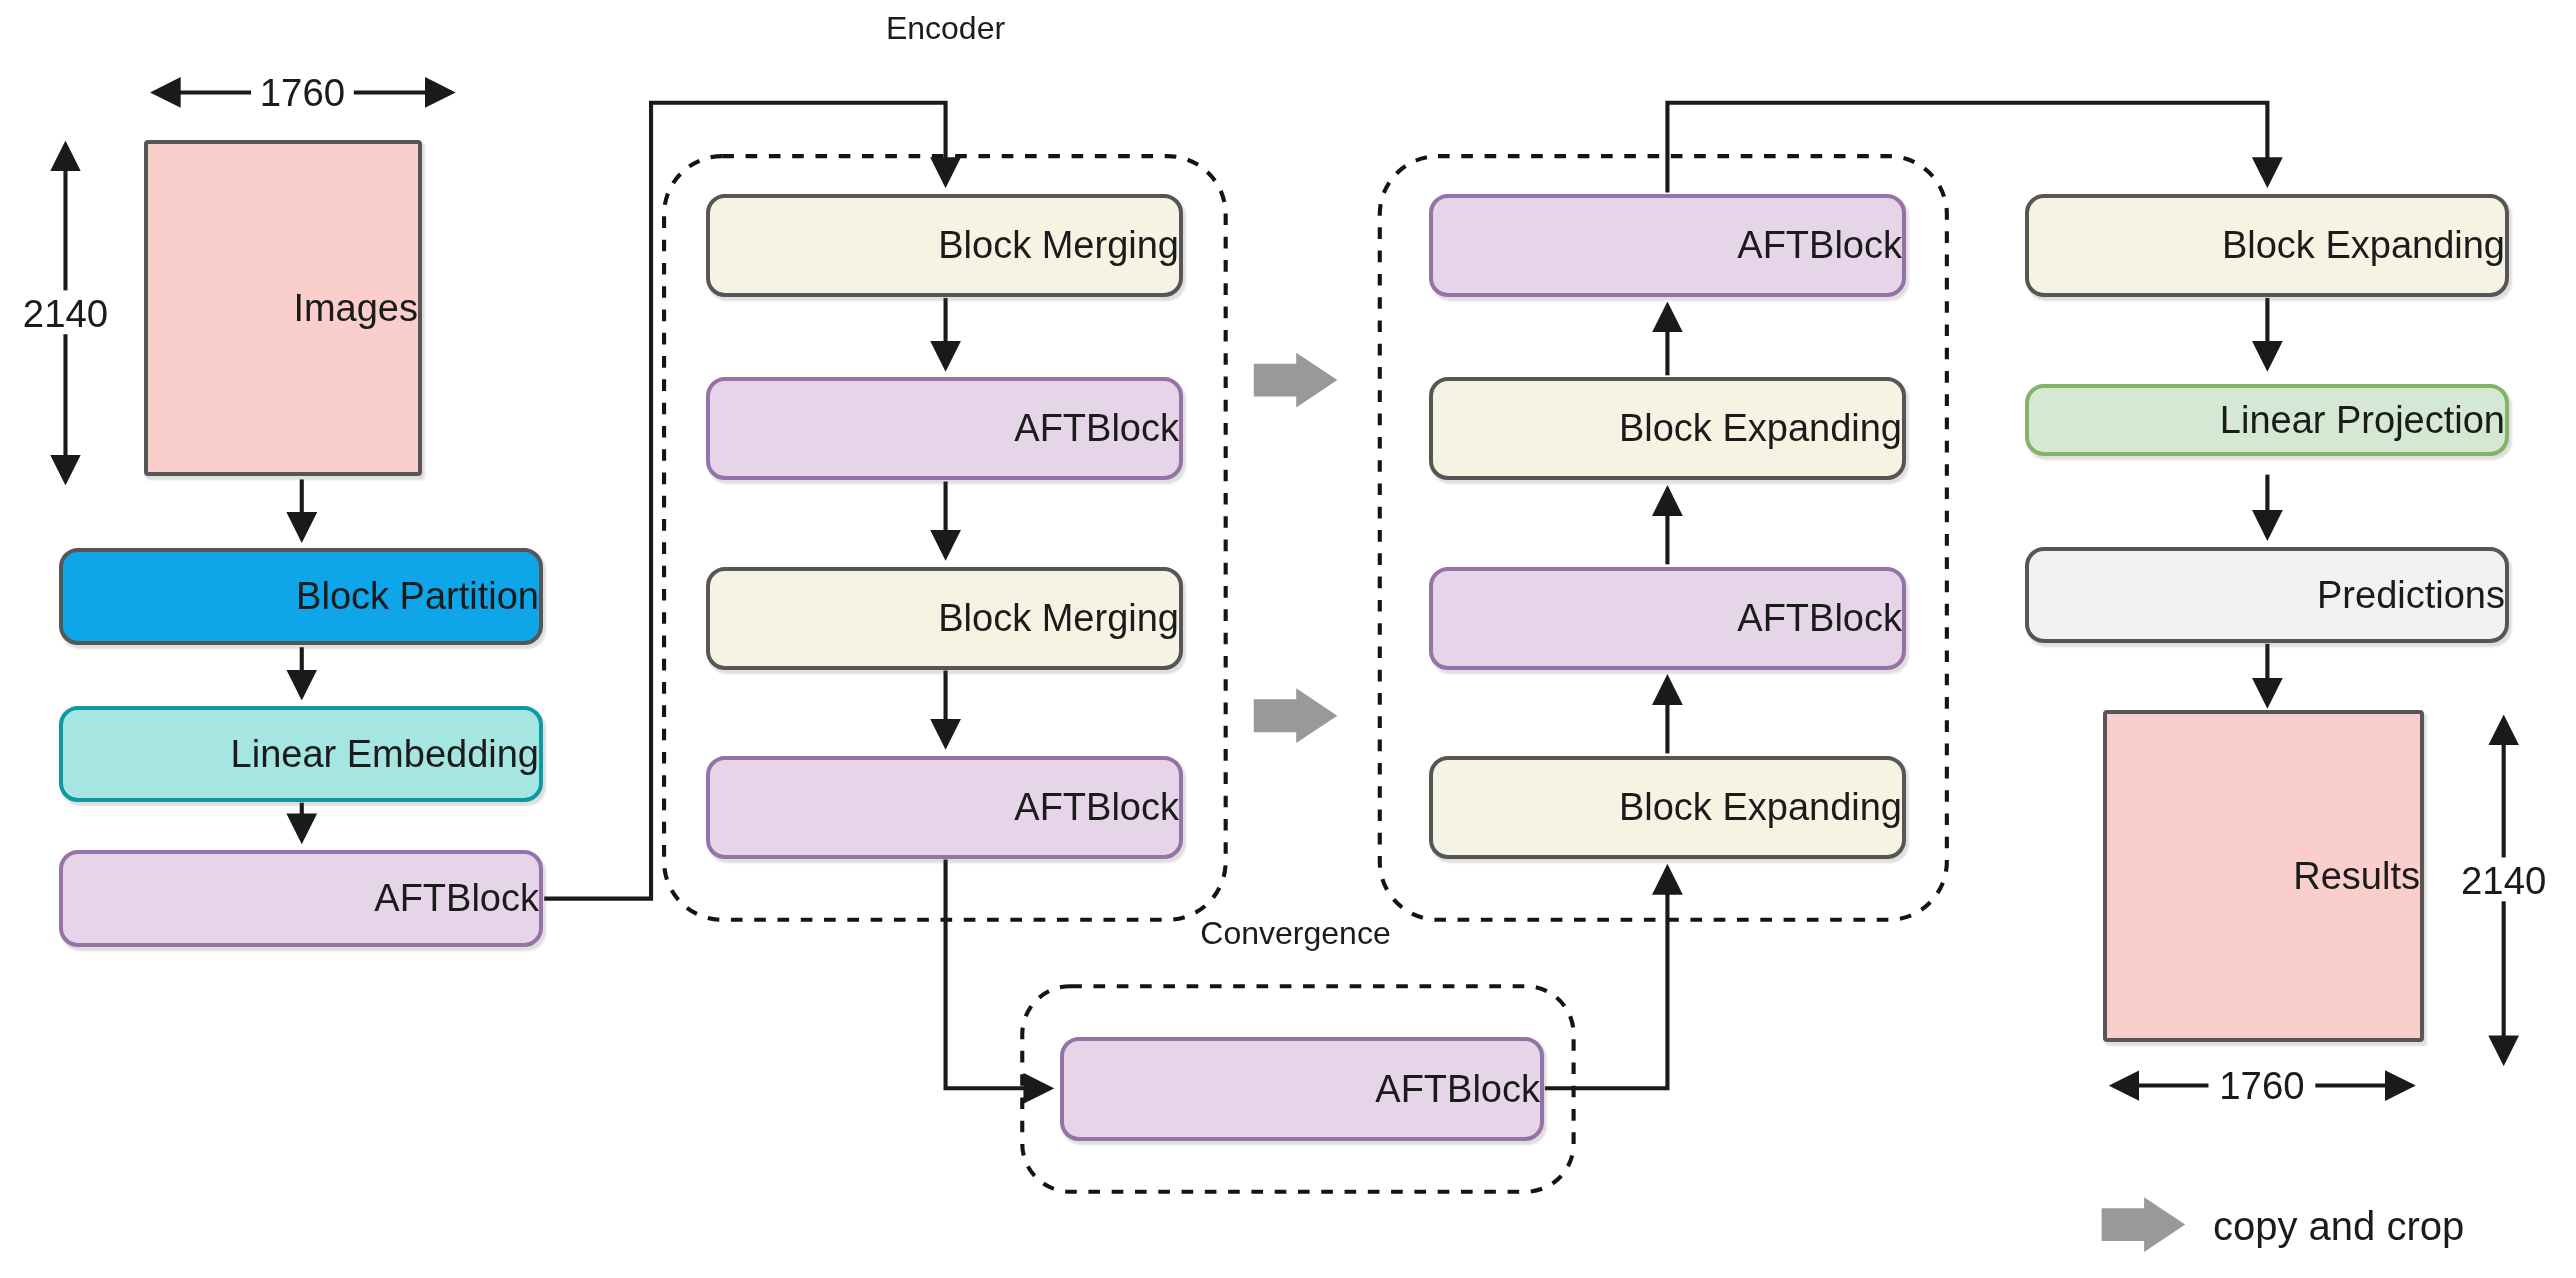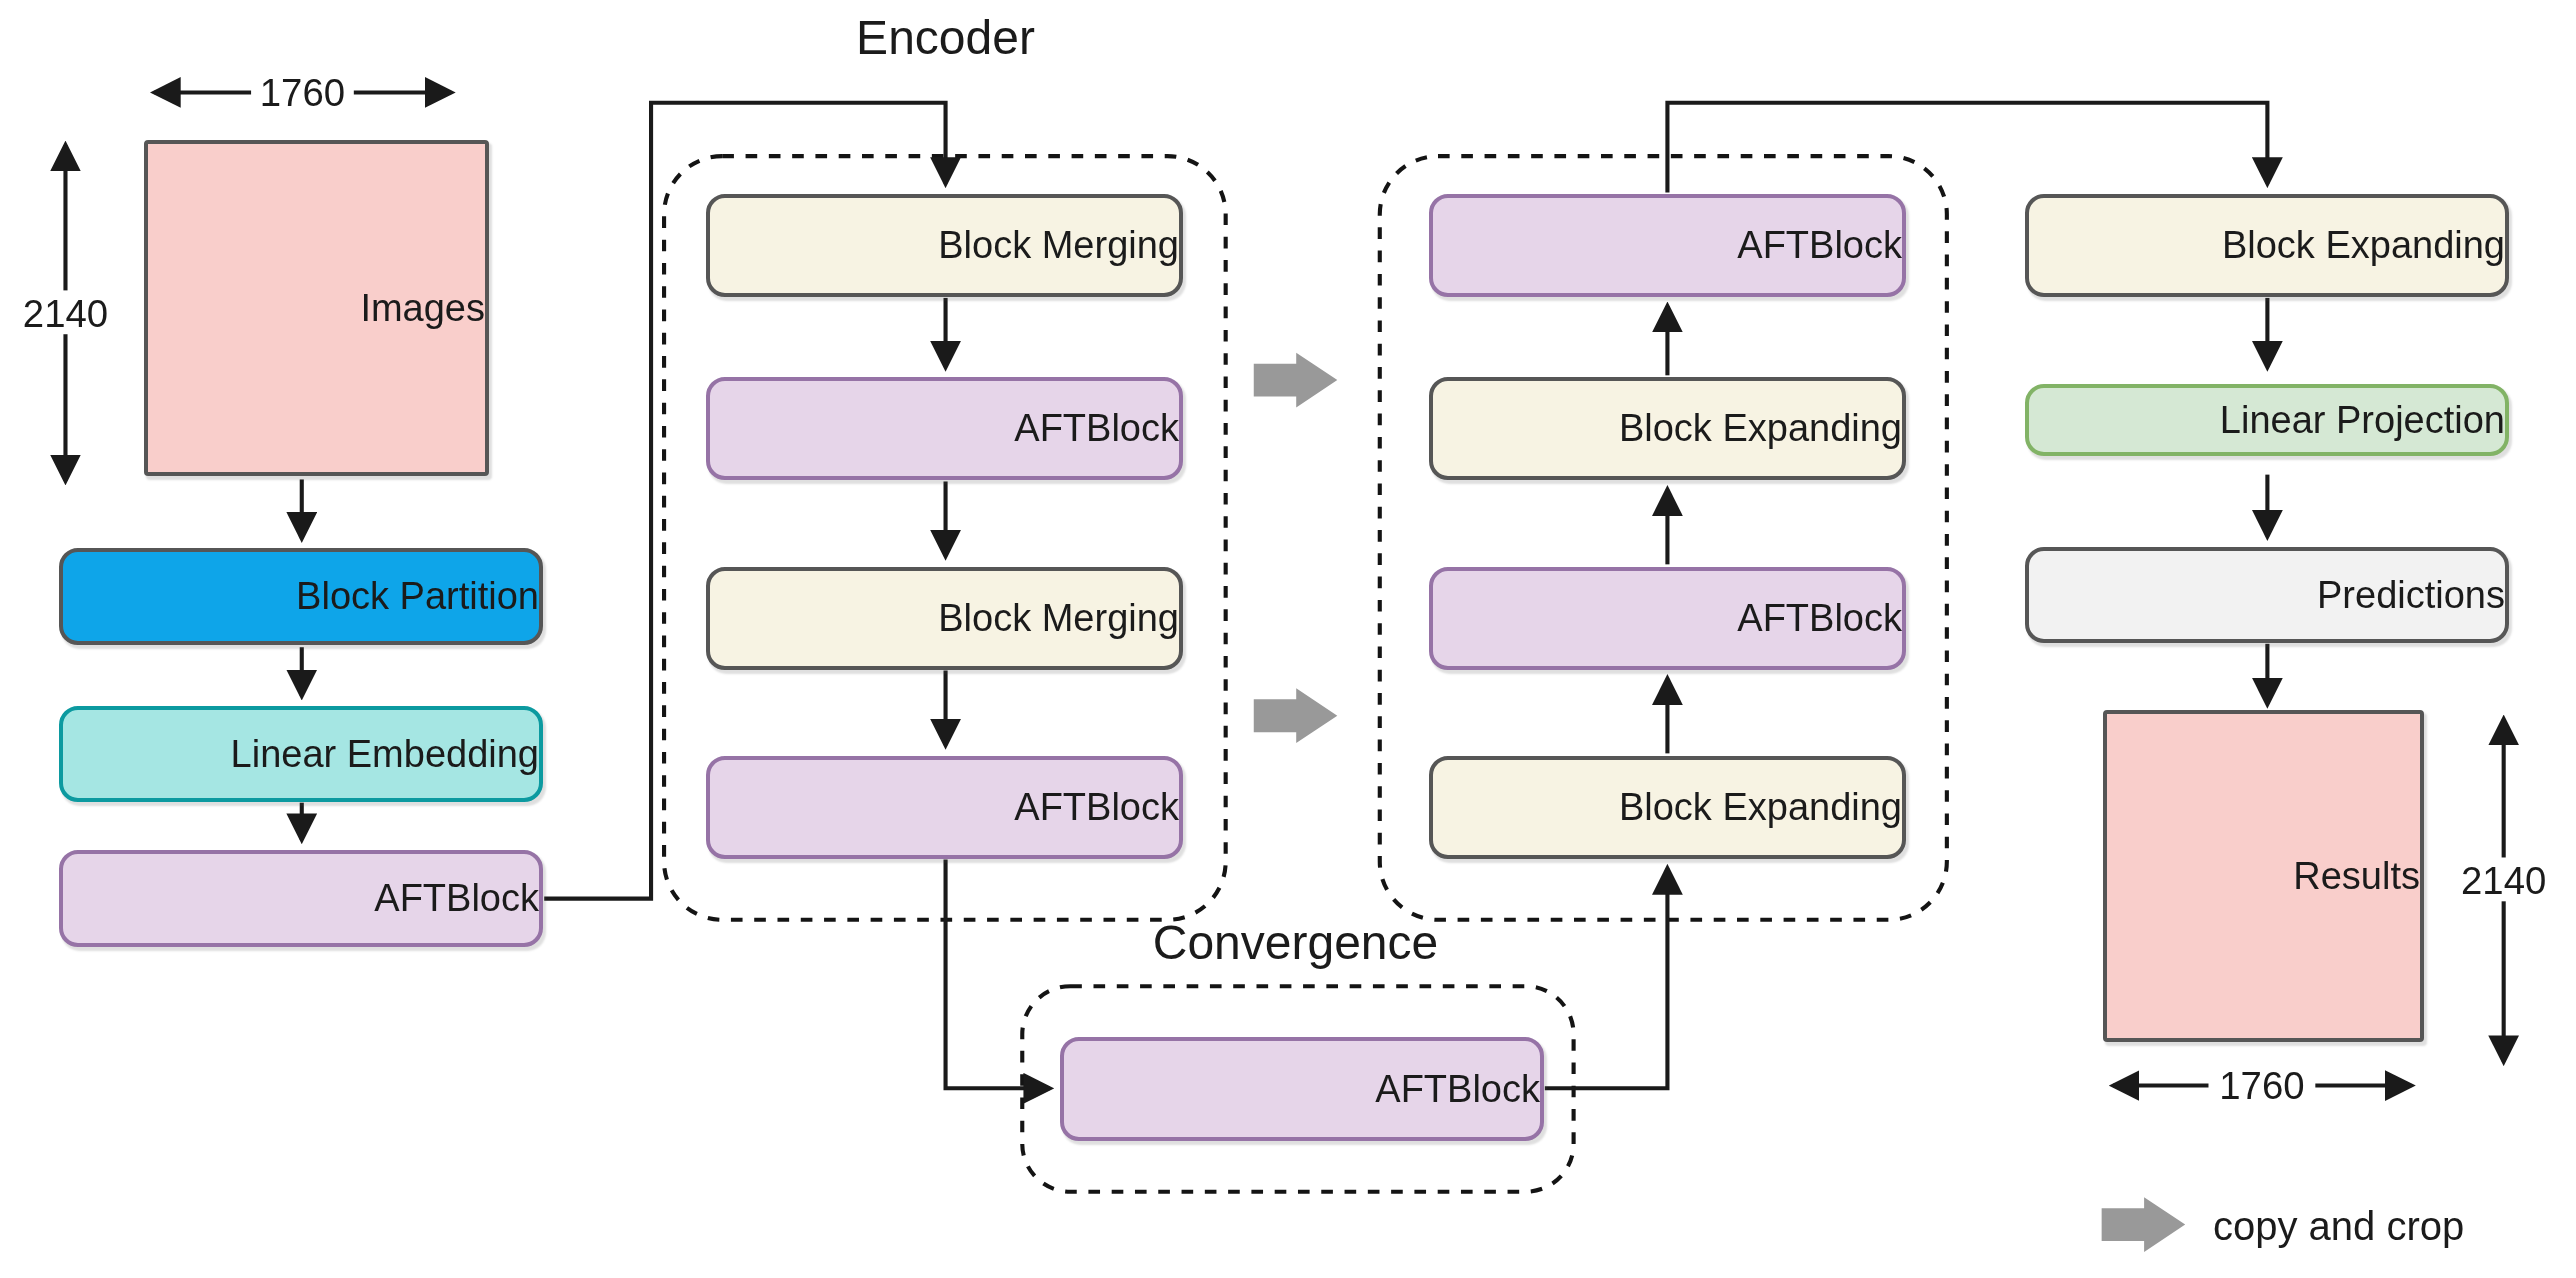--- a/index.html
+++ b/index.html
@@ -27,21 +27,21 @@
   .sq { border-radius: 4.1px; }
   .pink   { background: #F9CECB; border: 4.1px solid #565656; }
   .orange { background: #0ea5e9; border: 4.1px solid #565656; }
   .teal   { background: #A5E6E3; border: 4.8px solid #0C9AA0; }
   .lav    { background: #E6D5E9; border: 4.1px solid #9673A6; }
   .cream  { background: #F7F3E3; border: 4.1px solid #565656; }
   .green  { background: #D5E8D4; border: 4.1px solid #82B366; }
   .gray   { background: #F2F2F2; border: 4.1px solid #565656; }
   .section-label {
     position: absolute;
-    font-size: 48px;
+    font-size: 32px;
     color: #1b1b1b;
     text-align: center;
     width: 343px;
   }
   .legend-text {
     position: absolute;
     font-size: 40px;
     color: #1b1b1b;
     white-space: nowrap;
   }
@@ -116,21 +116,21 @@
       <path d="M0 16 H62 V0 L122 40 L62 80 V64 H0 z" fill="#999999"></path>
     </g>
     <g transform="translate(3068,1748)">
       <path d="M0 16 H62 V0 L122 40 L62 80 V64 H0 z" fill="#999999"></path>
     </g>
   </svg>
 
   <div class="section-label" style="left:774px; top:9.6px;">Encoder</div>
   <div class="section-label" style="left:1124px; top:915px;">Convergence</div>
 
-  <div class="node pink sq" style="left:144px; top:140px; width:345px; height:336px;">
+  <div class="node pink sq" style="left:144px; top:140px; width:278px; height:336px;">
     <span>Images</span>
   </div>
   <div class="node orange" style="left:59px; top:548px; width:484px; height:97px;">
     <span>Block Partition</span>
   </div>
   <div class="node teal" style="left:59px; top:706px; width:484px; height:96px;">
     <span>Linear Embedding</span>
   </div>
   <div class="node lav" style="left:59px; top:850px; width:484px; height:97px;">
     <span>AFTBlock</span>

